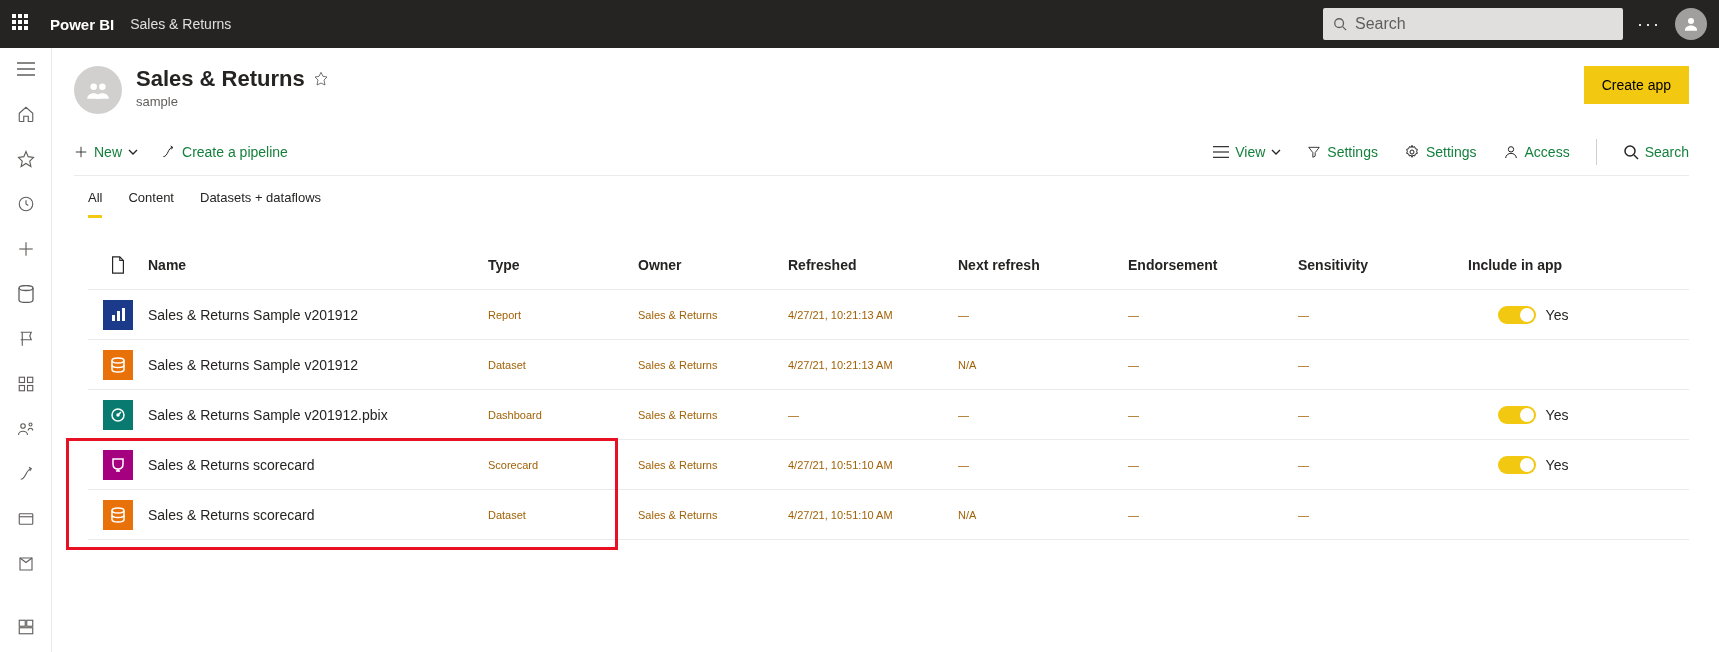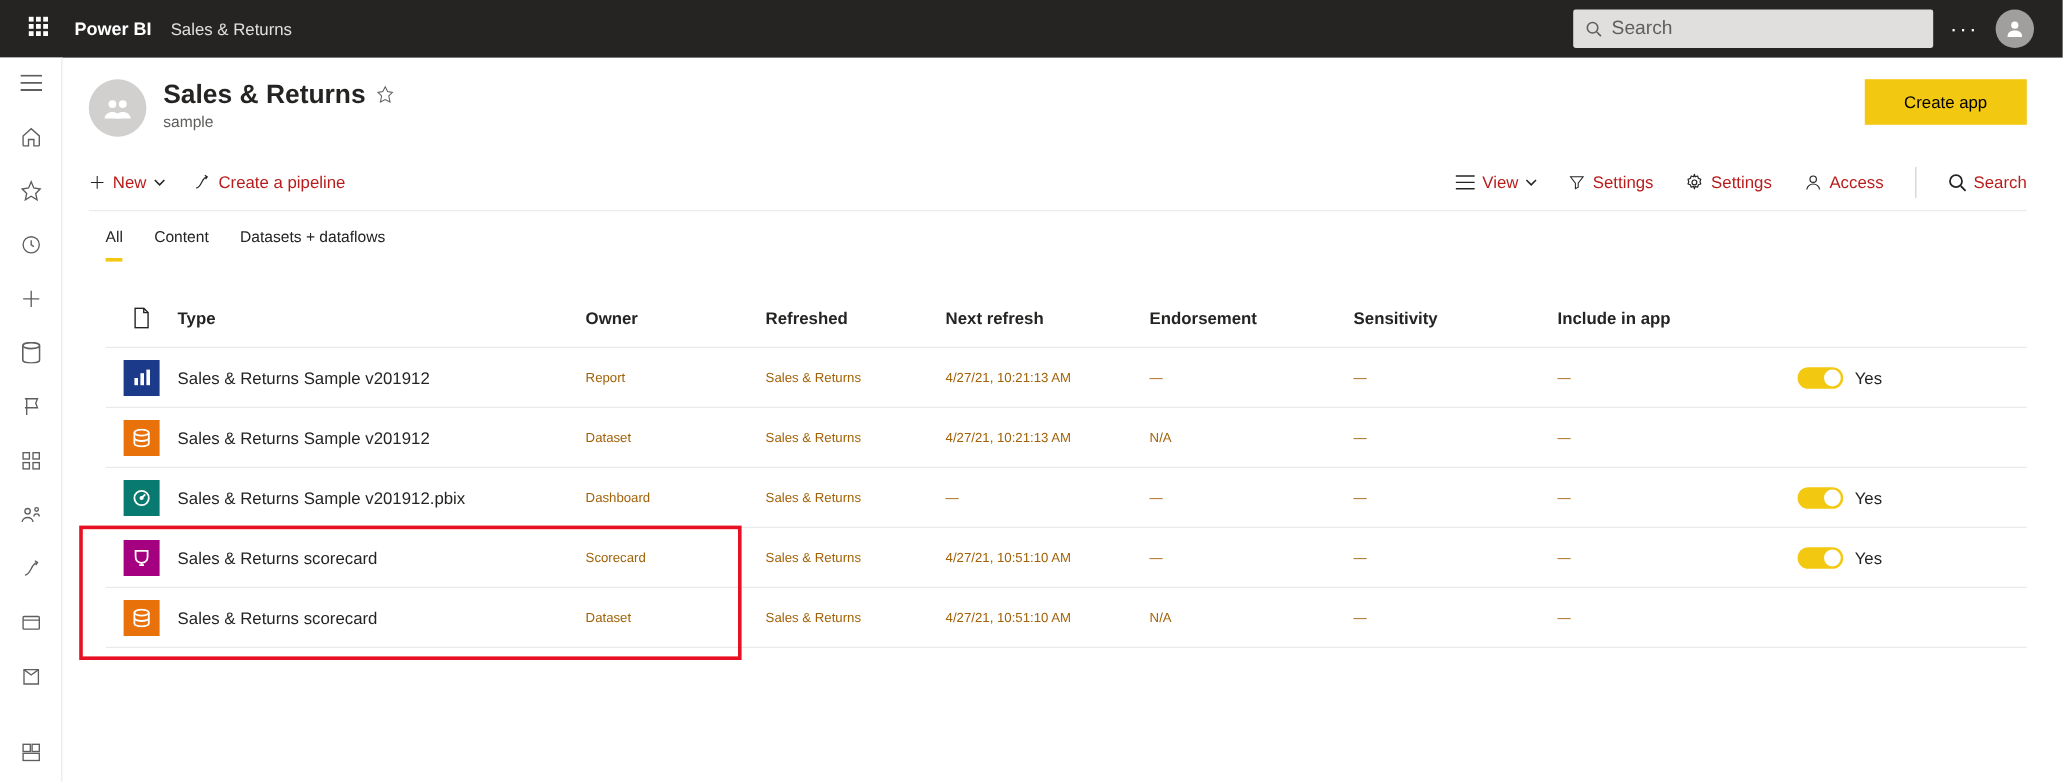--- a/index.html
+++ b/index.html
@@ -1,19 +1,19 @@
 <!DOCTYPE html>
 <html><head>
 <meta charset="utf-8">
 <style>
   * { box-sizing: border-box; margin: 0; padding: 0; font-family: "Segoe UI", Arial, sans-serif; }
   body { width: 1719px; height: 652px; background: #fff; color: #252423; overflow: hidden; }
 
   
-  .topbar { height: 48px; background: #252423; color: #fff; display: flex; align-items: center; padding: 0 24px; }
+  .topbar { height: 48px; background: #252423; color: #fff; display: flex; align-items: center; padding: 0 12px; }
   .waffle { width: 20px; height: 20px; display: grid; grid-template-columns: repeat(3,4px); grid-template-rows: repeat(3,4px); gap: 2px; margin-right: 18px; cursor:pointer; }
   .waffle span { background: #fff; width: 4px; height:4px; }
   .brand { font-weight: 600; font-size: 15px; margin-right: 16px; }
   .crumb { font-size: 14px; color: #e1dfdd; }
   .topbar-right { margin-left: auto; display:flex; align-items:center; gap:14px; }
   .searchbox { background:#e1dfdd; height:32px; width:300px; display:flex; align-items:center; padding:0 10px; border-radius:2px; color:#605e5c; cursor:text; }
   .searchbox .si { margin-right:8px; }
   .more-dots { color:#fff; font-size:18px; cursor:pointer; letter-spacing:2px; }
   .avatar-top { width:32px; height:32px; border-radius:50%; background:#a19f9d; display:flex; align-items:center; justify-content:center; cursor:pointer; }
 
@@ -24,26 +24,26 @@
   .left-rail .spacer { flex:1; }
 
   .content { flex:1; padding: 18px 30px 0 22px; display:flex; flex-direction:column; }
 
   
   .ws-header { display:flex; align-items:flex-start; }
   .ws-avatar { width:48px; height:48px; border-radius:50%; background:#d2d0ce; display:flex; align-items:center; justify-content:center; margin-right:14px; }
   .ws-title-row { display:flex; align-items:center; gap:8px; }
   .ws-title { font-size:22px; font-weight:600; }
   .ws-sub { font-size:13px; color:#605e5c; margin-top:2px; }
-  .create-app { margin-left:auto; background:#f2c811; border:none; height:38px; padding:0 33px; font-size:14px; font-weight:400; cursor:pointer; }
+  .create-app { margin-left:auto; background:#f2c811; border:none; height:38px; padding:0 18px; font-size:14px; font-weight:400; cursor:pointer; }
 
   
   .toolbar { display:flex; align-items:center; height:48px; margin-top:14px; border-bottom:1px solid #eaeaea; }
   .tb-left { display:flex; align-items:center; gap:22px; }
-  .tb-btn { display:flex; align-items:center; gap:6px; font-size:14px; color:#b91c1c; cursor:pointer; }
+  .tb-btn { display:flex; align-items:center; gap:6px; font-size:14px; color:#15803d; cursor:pointer; }
   .tb-right { margin-left:auto; display:flex; align-items:center; gap:26px; }
   .tb-right .divider { width:1px; height:26px; background:#d2d0ce; }
 
   
   .tabs { display:flex; gap:26px; padding:14px 0 0 14px; font-size:13px; color:#252423; }
   .tab { padding-bottom:10px; cursor:pointer; }
   .tab.active { border-bottom:3px solid #f2c811; font-weight:400; }
 
   
   .table { margin-top:22px; margin-left:14px; width:calc(100% - 14px); }
@@ -283,20 +283,21 @@
     </div>
 
     <div class="table">
       <div class="thead">
         <div class="doc-icon">
           <svg width="16" height="18" viewBox="0 0 16 20" fill="none" stroke="#252423" stroke-width="1.3">
               <path d="M2 1h8l4 4v14H2z"></path>
               <path d="M10 1v4h4"></path>
             </svg>
         </div>
+        <div>Name</div>
         <div>Type</div>
         <div>Owner</div>
         <div>Refreshed</div>
         <div>Next refresh</div>
         <div>Endorsement</div>
         <div>Sensitivity</div>
         <div>Include in app</div>
       </div>
       <div id="tbody">
           <div class="trow">

